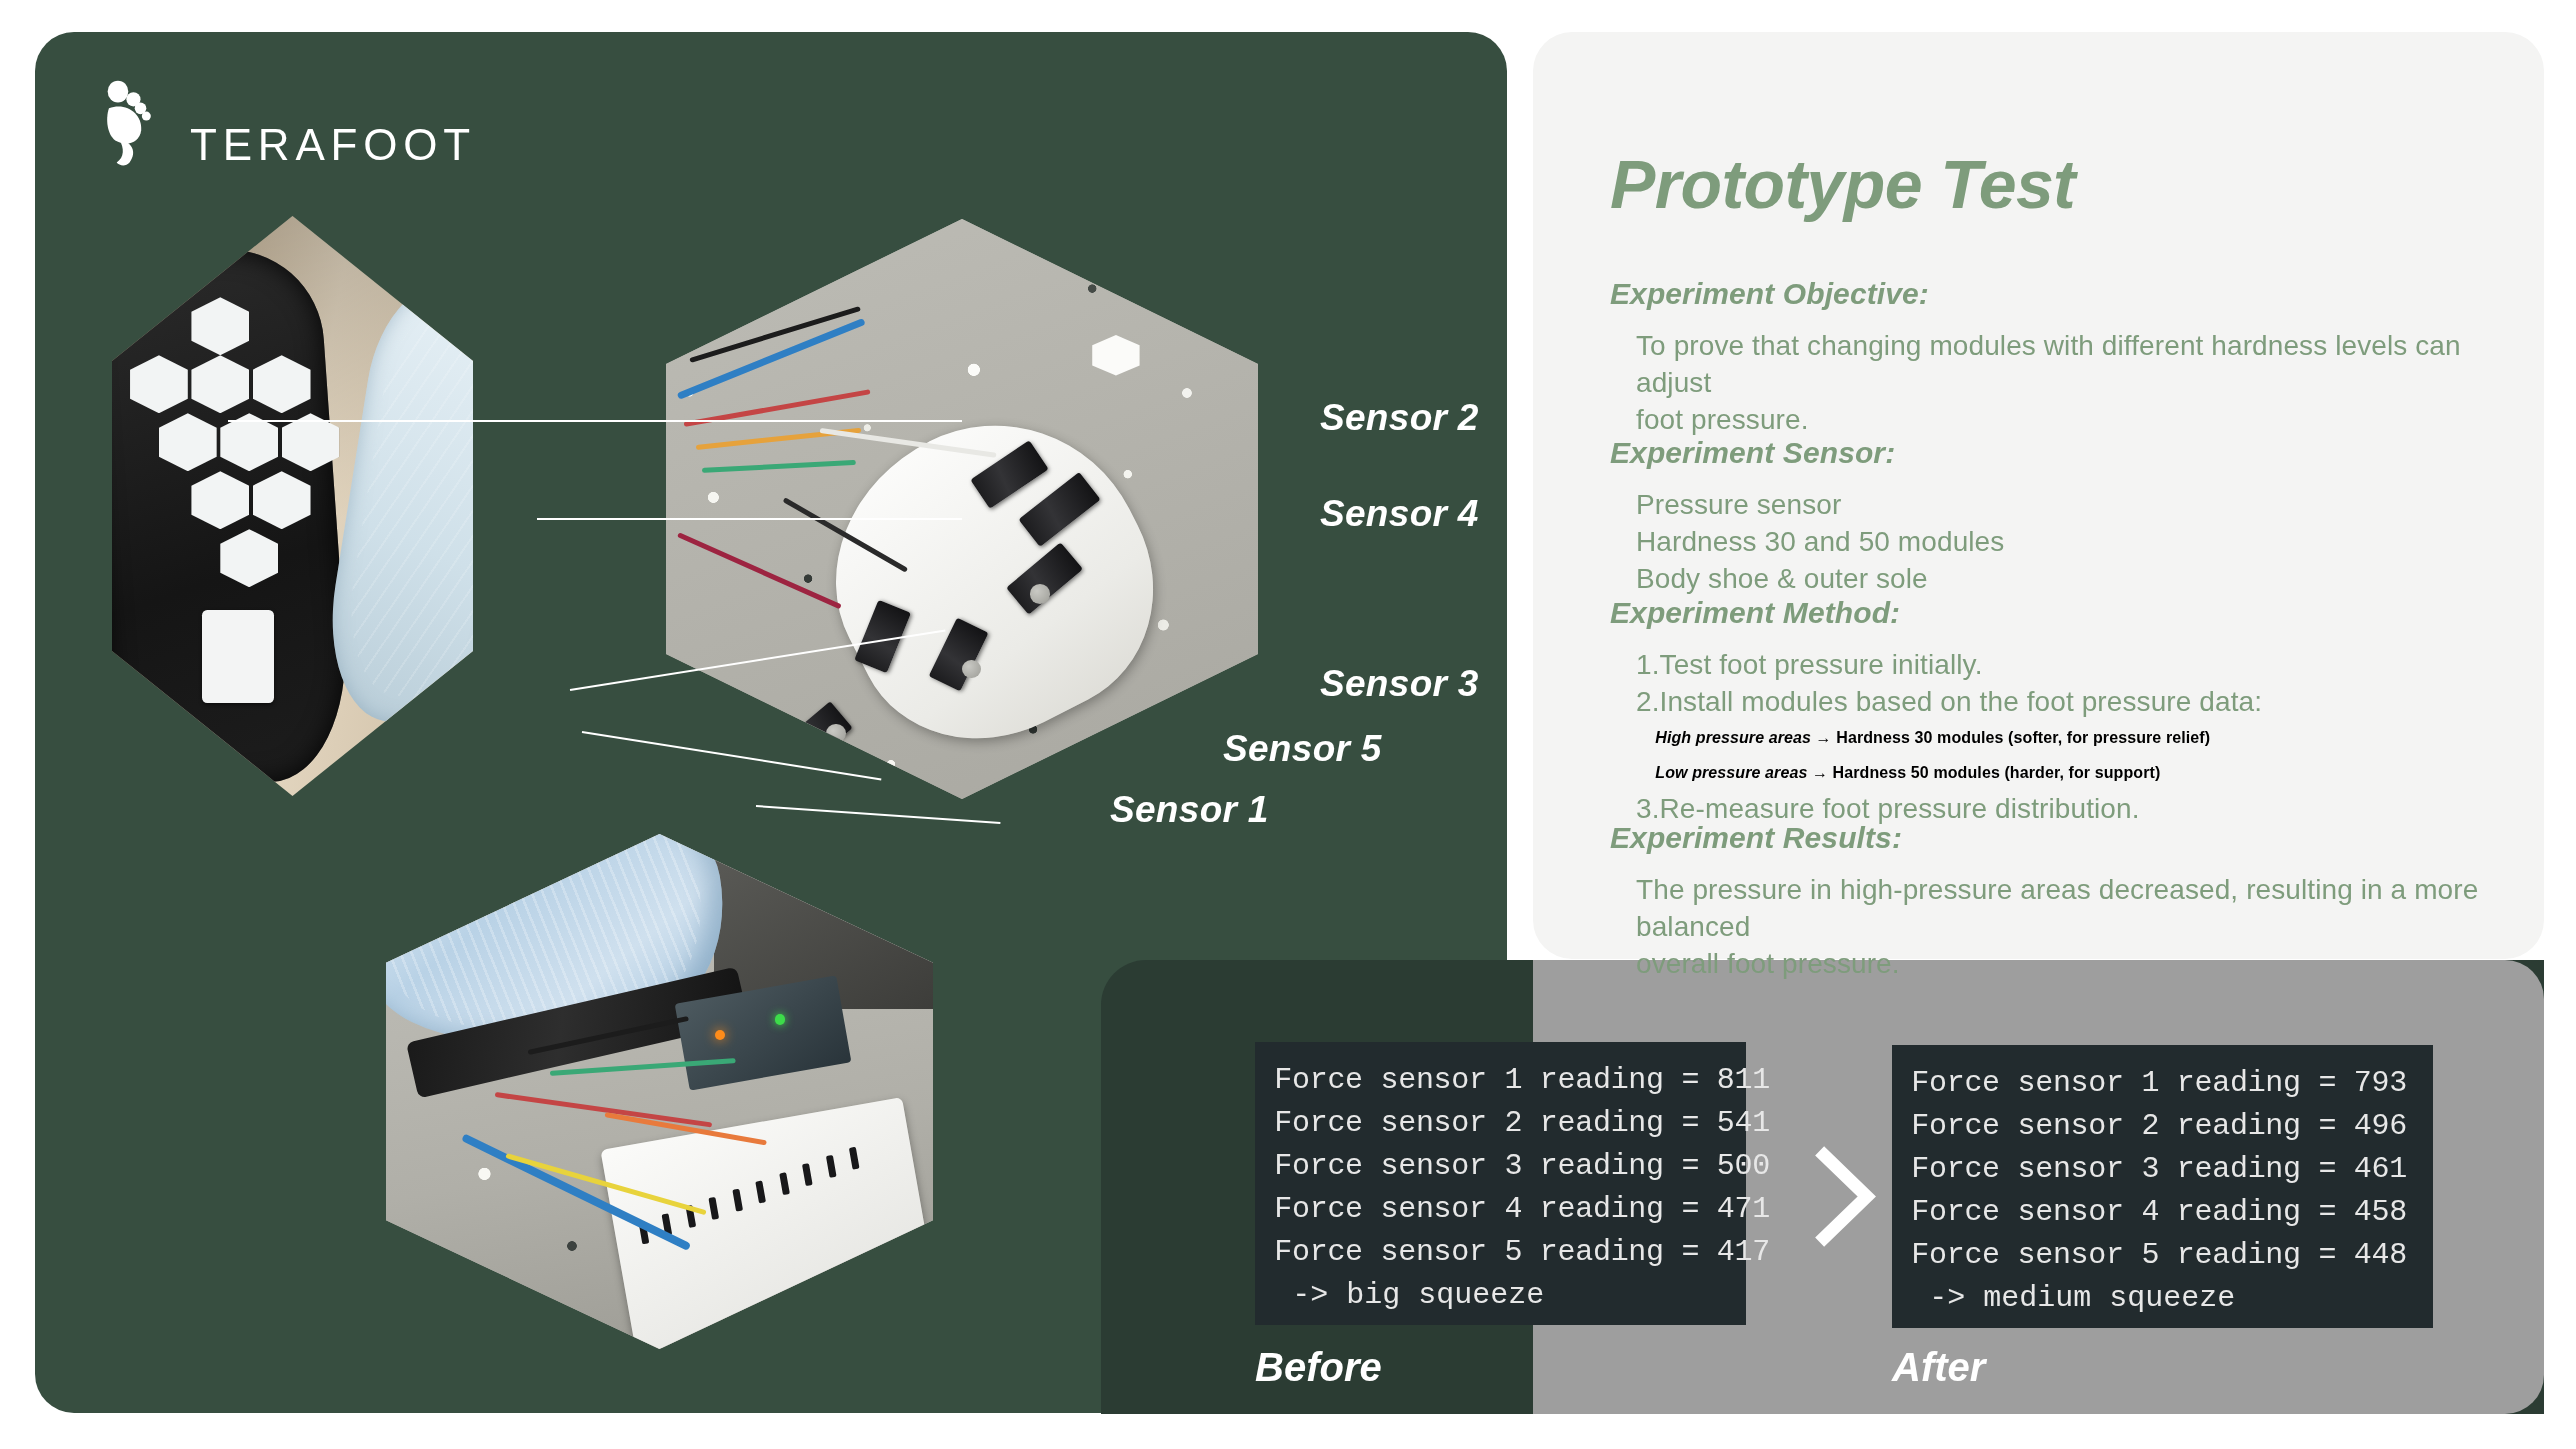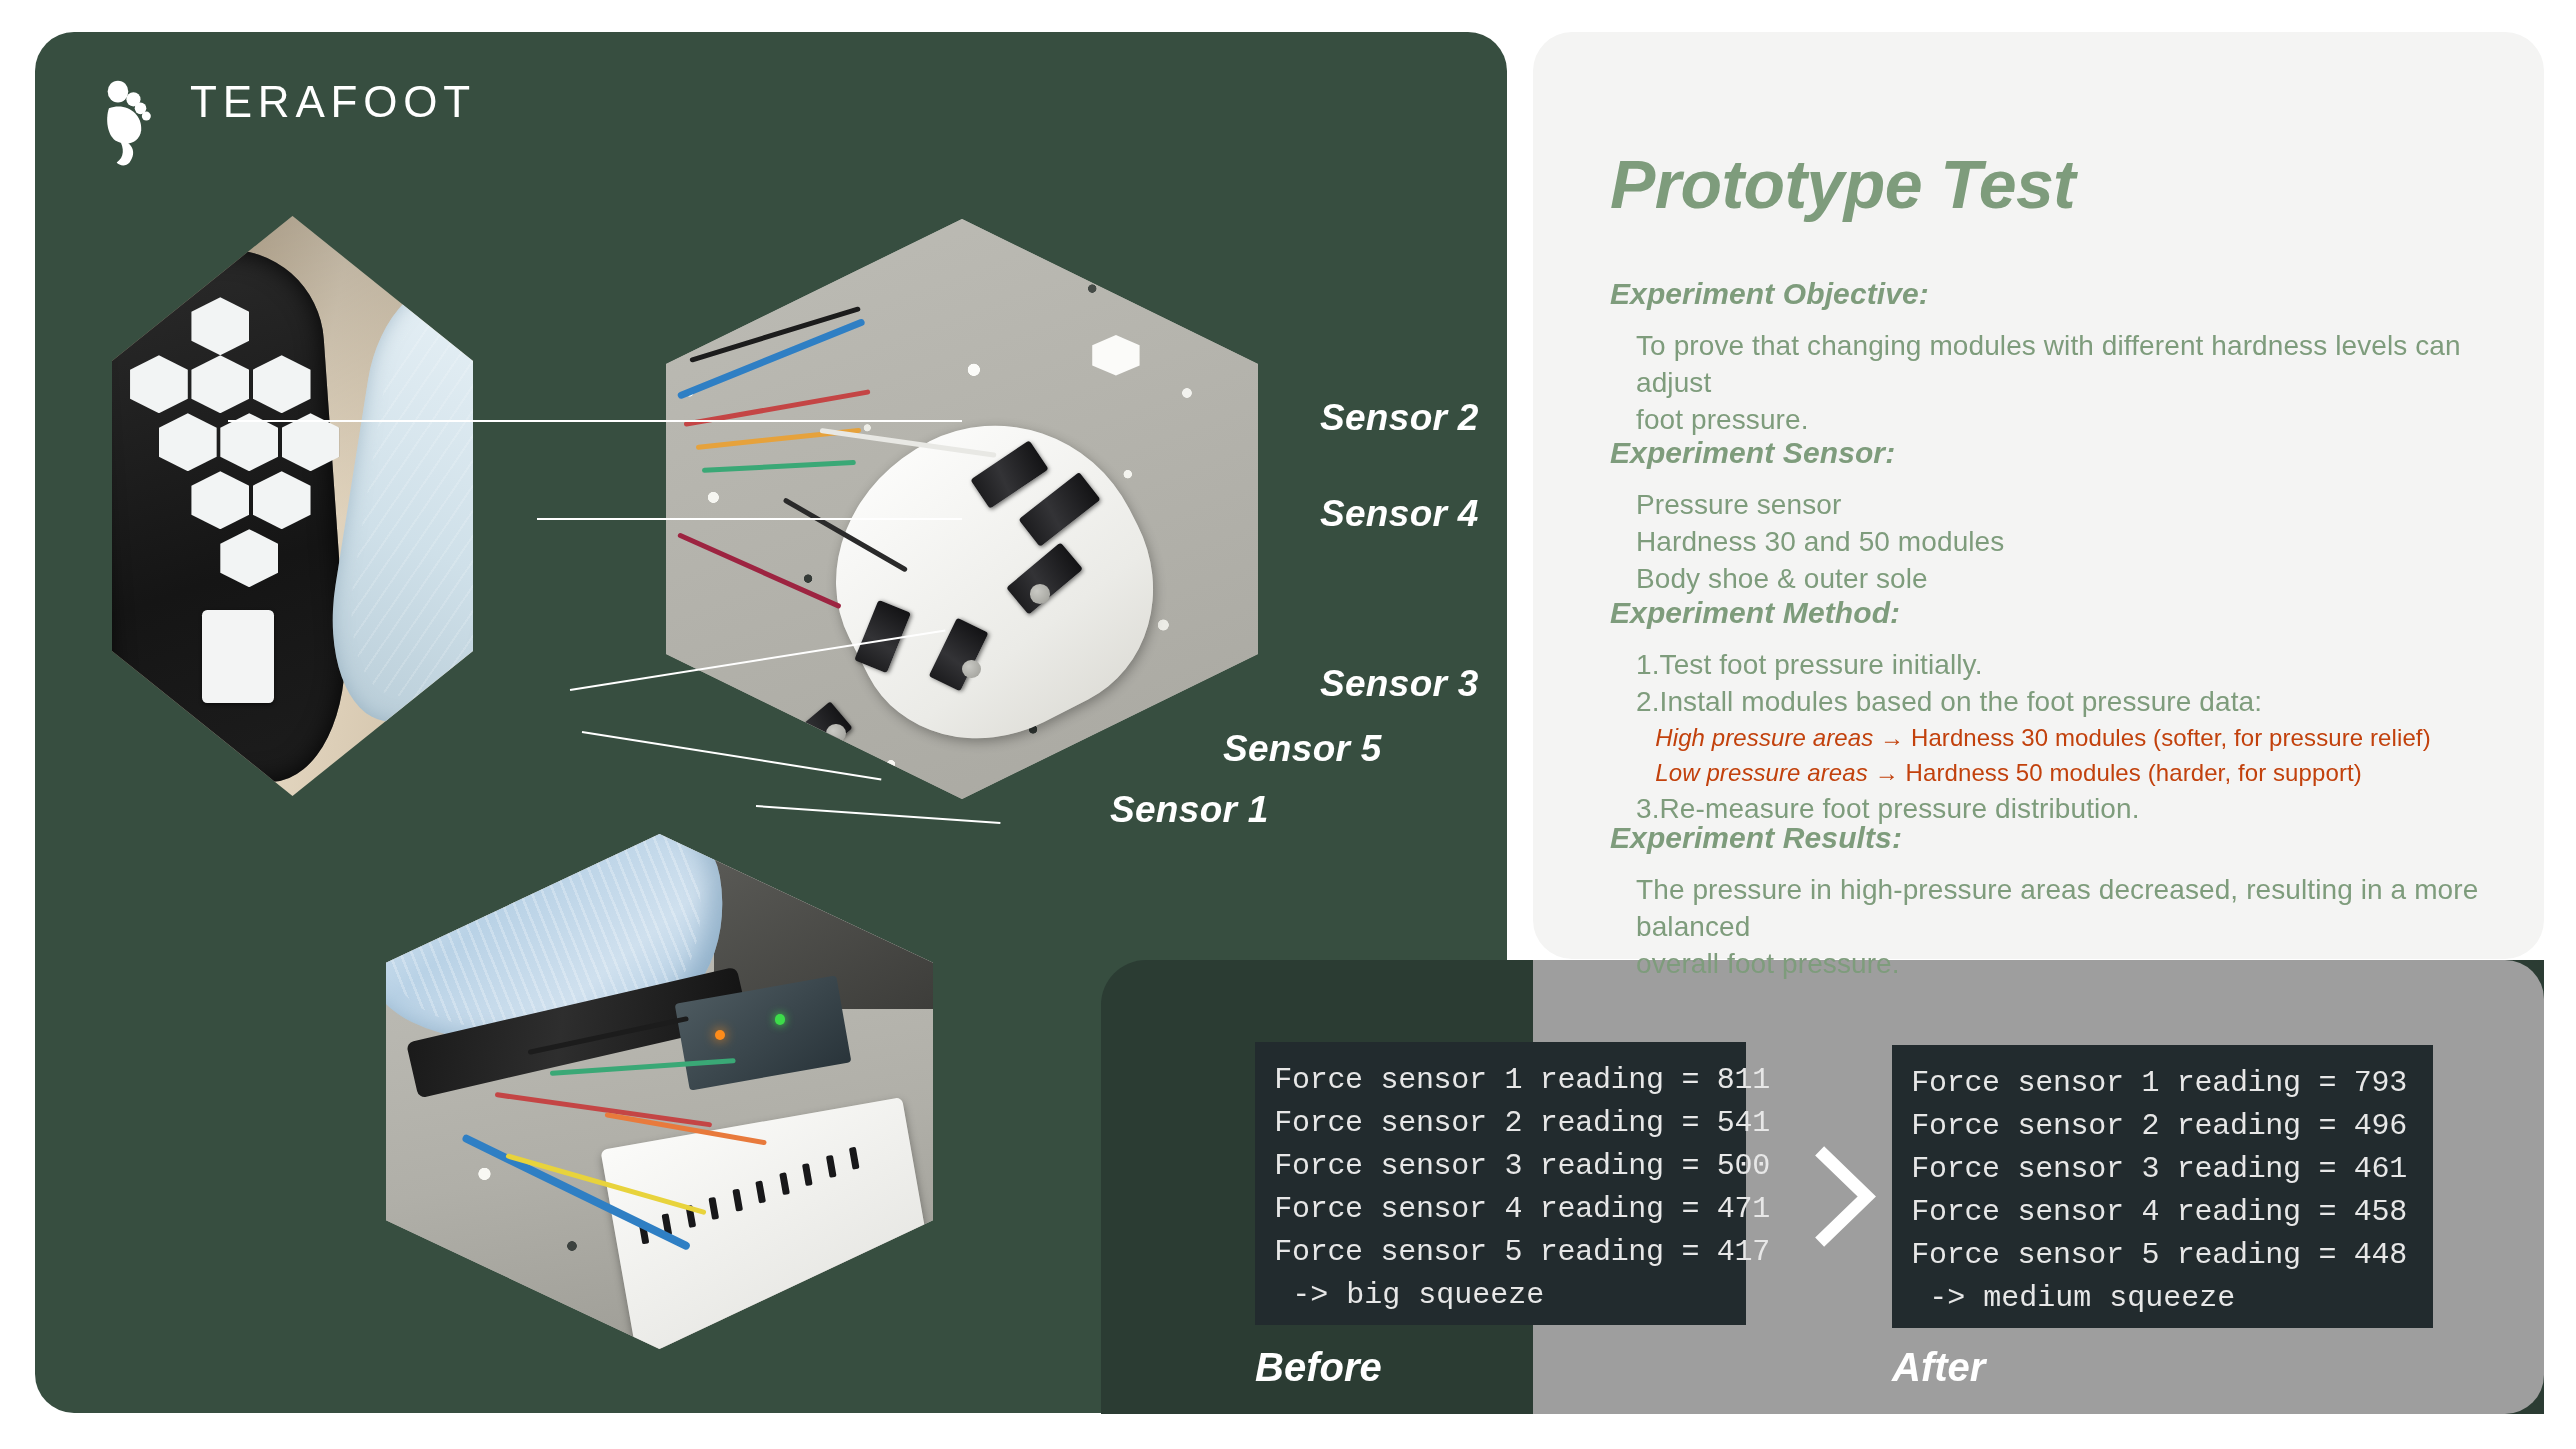--- a/index.html
+++ b/index.html
@@ -14,21 +14,21 @@
   
   .green-panel{
     position:absolute; left:35px; top:32px;
     width:1472px; height:1381px;
     background:#374E40;
     border-radius:39px;
     overflow:hidden;
   }
   .logo-wrap{
     position:absolute; left:61px; top:48px;
-    display:flex; align-items:flex-start; gap:23px;
+    display:flex; align-items:flex-end; gap:23px;
   }
   .logo-mark{ width:71px; height:87px; }
   .logo-text{
     color:#ffffff; font-size:44px; letter-spacing:5.8px;
     font-weight:300; line-height:1;
     font-family:"Liberation Sans", sans-serif;
   }
 
   
   .hex{
@@ -243,22 +243,22 @@
   .sec-head{
     color:#7E9C7C; font-size:30px; font-weight:700;
     font-style:italic; margin-bottom:7.7px; letter-spacing:0.1px;
   }
   .sec-body{ padding-left:26px;margin-top:16px; }
   .sec-line{
     color:#7E9C7C; font-size:28px; line-height:37px;
     font-weight:400; letter-spacing:0.1px;
   }
   .sub-line{
-    color:#c2410c; font-size:24px; line-height:35px;
-    padding-left:19.3px; letter-spacing:0.1px;
+    color:#000000; font-size:16px; line-height:35px;
+    padding-left:19.3px; letter-spacing:0.1px;font-weight:bold;
   }
   .sub-em{ font-style:italic; }
   #sec-objective{ top:245px; }
   #sec-setup{ top:404px; }
   #sec-method{ top:564px; }
   #sec-results{ top:789px; }
 </style>
 </head>
 <body>
 

